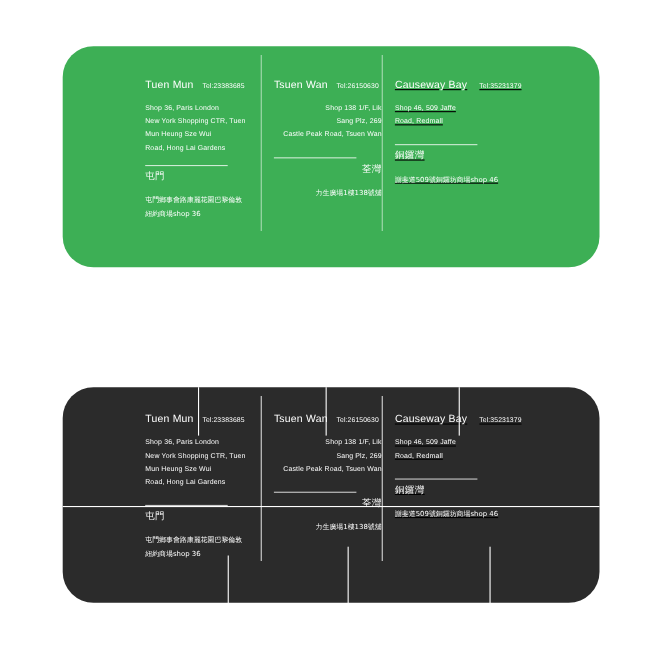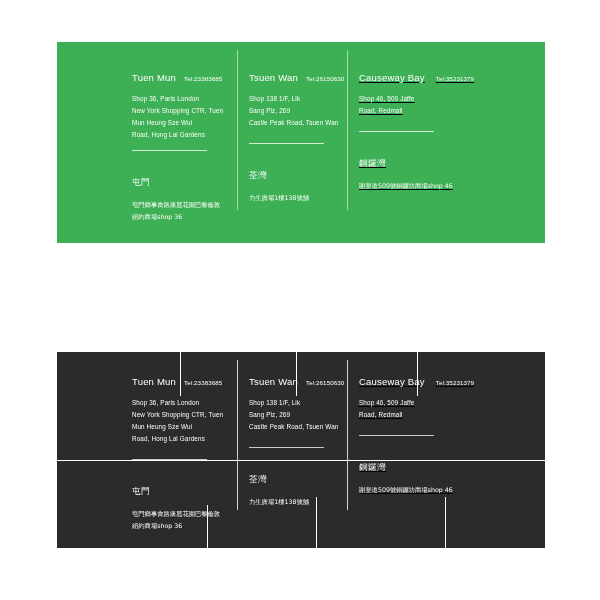--- a/index.html
+++ b/index.html
@@ -13,20 +13,21 @@
     font-family: "Liberation Sans", "DejaVu Sans", sans-serif;
     position: relative;
     overflow: hidden;
   }
 
   .panel {
     position: absolute;
     left: 57px;
     width: 488px;
     box-sizing: border-box;
+    border-radius: 28px;
   }
 
   .panel-green {
     top: 42px;
     height: 201px;
     background: #3daf55;
   }
 
   .panel-dark {
     top: 352px;
@@ -45,21 +46,21 @@
   }
   .panel-green .cols { top: 30px; }
   .panel-dark  .cols { top: 24px; }
 
   .col {
     position: relative;
     box-sizing: border-box;
     padding-right: 12px;
   }
   .col-0 { width: 117px; }
-  .col-1 { width: 110px; }
+  .col-1 { width: 110px; text-align: right; }
   .col-2 { width: 140px; text-decoration: underline; }
 
   
   .panel-green .col-1::before,
   .panel-green .col-2::before {
     content: "";
     position: absolute;
     left: -12px;
     top: -22px;
     width: 1px;
@@ -106,21 +107,21 @@
 
   .rule {
     width: 75px;
     height: 1px;
     background: rgba(255,255,255,0.75);
     margin-top: 14px;
   }
   .panel-green .col-0 .rule { margin-top: 9px; }
 
   .city-zh {
-    margin-top: 26px;
+    margin-top: 4px;
     font-size: 8.6px;
     color: #ffffff;
     font-family: "DejaVu Sans", sans-serif;
     letter-spacing: 0.4px;
   }
 
   .addr-zh {
     margin-top: 10px;
     font-size: 6.3px;
     line-height: 1.85;

